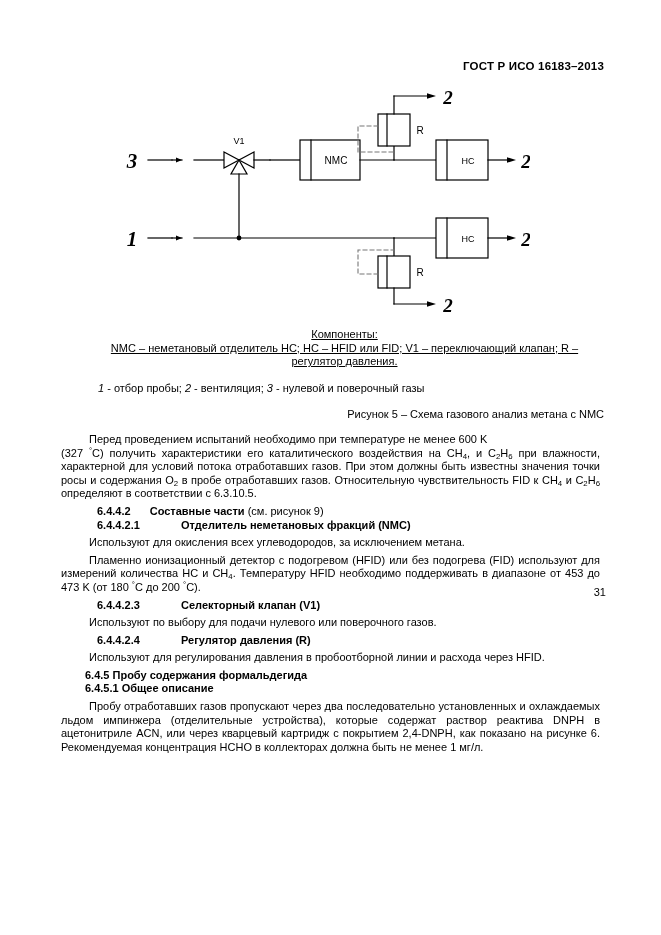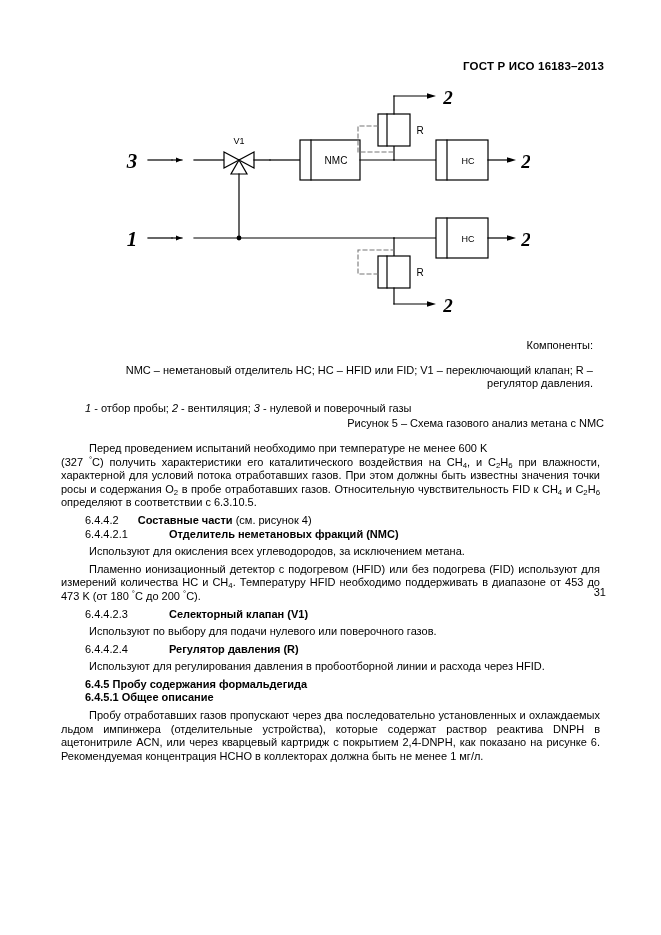--- a/index.html
+++ b/index.html
@@ -52,37 +52,37 @@
     top: 328px;
     width: 547px;
     font-size: 11px;
     line-height: 13.6px;
   }
 
   .p-indent   { text-indent: 28px; text-align: justify; }
   .p-just     { text-align: justify; }
   .p-plain    { text-align: left; }
 
-  .comp-line  { margin: 11px; padding-left: 28px; text-align: right; }
-
-  .legend     { margin: 0; padding-left: 28px; text-align: left; }
+  .comp-line  { margin: 0; padding-left: 28px; text-align: center; text-decoration: underline; }
+
+  .legend     { margin: 13px; padding-left: 28px; text-align: left; }
   .legend i   { font-style: italic; }
 
   .fig-caption{ margin: 2px 0 4px 0; text-align: right; }
 
   .para       { margin: 4px; }
   .gap-above  { margin-top: 11px; }
 
   .heading {
     margin: 0;
     font-weight: bold;
     text-align: left;
     padding-left: 28px;
   }
-  .heading .num  { font-weight: normal; }
+  .heading .num  { font-weight: bold; margin-left: 12px; }
   .heading .ttl  { font-weight: bold; margin-left: 16px; }
   .heading.sub .num { display: inline-block; min-width: 68px; }
   .heading.flat  { padding-left: 28px; }
 
   sub { font-size: 7.8px; line-height: 0; vertical-align: -2px; }
   sup { font-size: 7.8px; line-height: 0; vertical-align: 4px; }
 
   
   .page-number {
     position: absolute;
@@ -196,21 +196,21 @@
     <p class="comp-line">Компоненты:</p>
 
     <p class="comp-line">NMC – неметановый отделитель HC; HC – HFID или FID; V1 – переключающий клапан; R – регулятор давления.</p>
 
     <p class="legend"><i>1</i><span> - отбор пробы; </span><i>2</i><span> - вентиляция; </span><i>3</i><span> - нулевой и поверочный газы</span></p>
 
     <p class="fig-caption">Рисунок 5 – Схема газового анализ метана с NMC</p>
 
     <p class="para p-just gap-above"><span style="display:inline-block;width:28px"></span><span>Перед проведением испытаний необходимо при температуре не менее 600 K</span><br><span>(327 </span><sup>°</sup><span>C) получить характеристики его каталитического воздействия на CH</span><sub>4</sub><span>, и C</span><sub>2</sub><span>H</span><sub>6</sub><span> при влажности, характерной для условий потока отработавших газов. При этом должны быть известны значения точки росы и содержания O</span><sub>2</sub><span> в пробе отработавших газов. Относительную чувствительность FID к CH</span><sub>4</sub><span> и C</span><sub>2</sub><span>H</span><sub>6</sub><span> определяют в соответствии с 6.3.10.5.</span></p>
 
-    <p class="heading"><span class="num">6.4.4.2</span>&nbsp;<span class="ttl">Составные части</span> <span style="font-weight:normal">(см. рисунок 4)</span></p>
+    <p class="heading"><span class="num">6.4.4.2</span>&nbsp;<span class="ttl">Составные части</span> <span style="font-weight:normal">(см. рисунок 9)</span></p>
 
     <p class="heading sub"><span class="num">6.4.4.2.1</span><span class="ttl">Отделитель неметановых фракций (NMC)</span></p>
 
     <p class="para p-plain" style="padding-left:28px">Используют для окисления всех углеводородов, за исключением метана.</p>
 
 
     <p class="para p-just"><span style="display:inline-block;width:28px"></span><span>Пламенно ионизационный детектор с подогревом (HFID) или без подогрева (FID) используют для измерений количества HC и CH</span><sub>4</sub><span>. Температуру HFID необходимо поддерживать в диапазоне от 453 до 473 K (от 180 </span><sup>°</sup><span>C до 200  </span><sup>°</sup><span>C).</span></p>
 
     <p class="heading sub"><span class="num">6.4.4.2.3</span><span class="ttl">Селекторный клапан (V1)</span></p>
 

